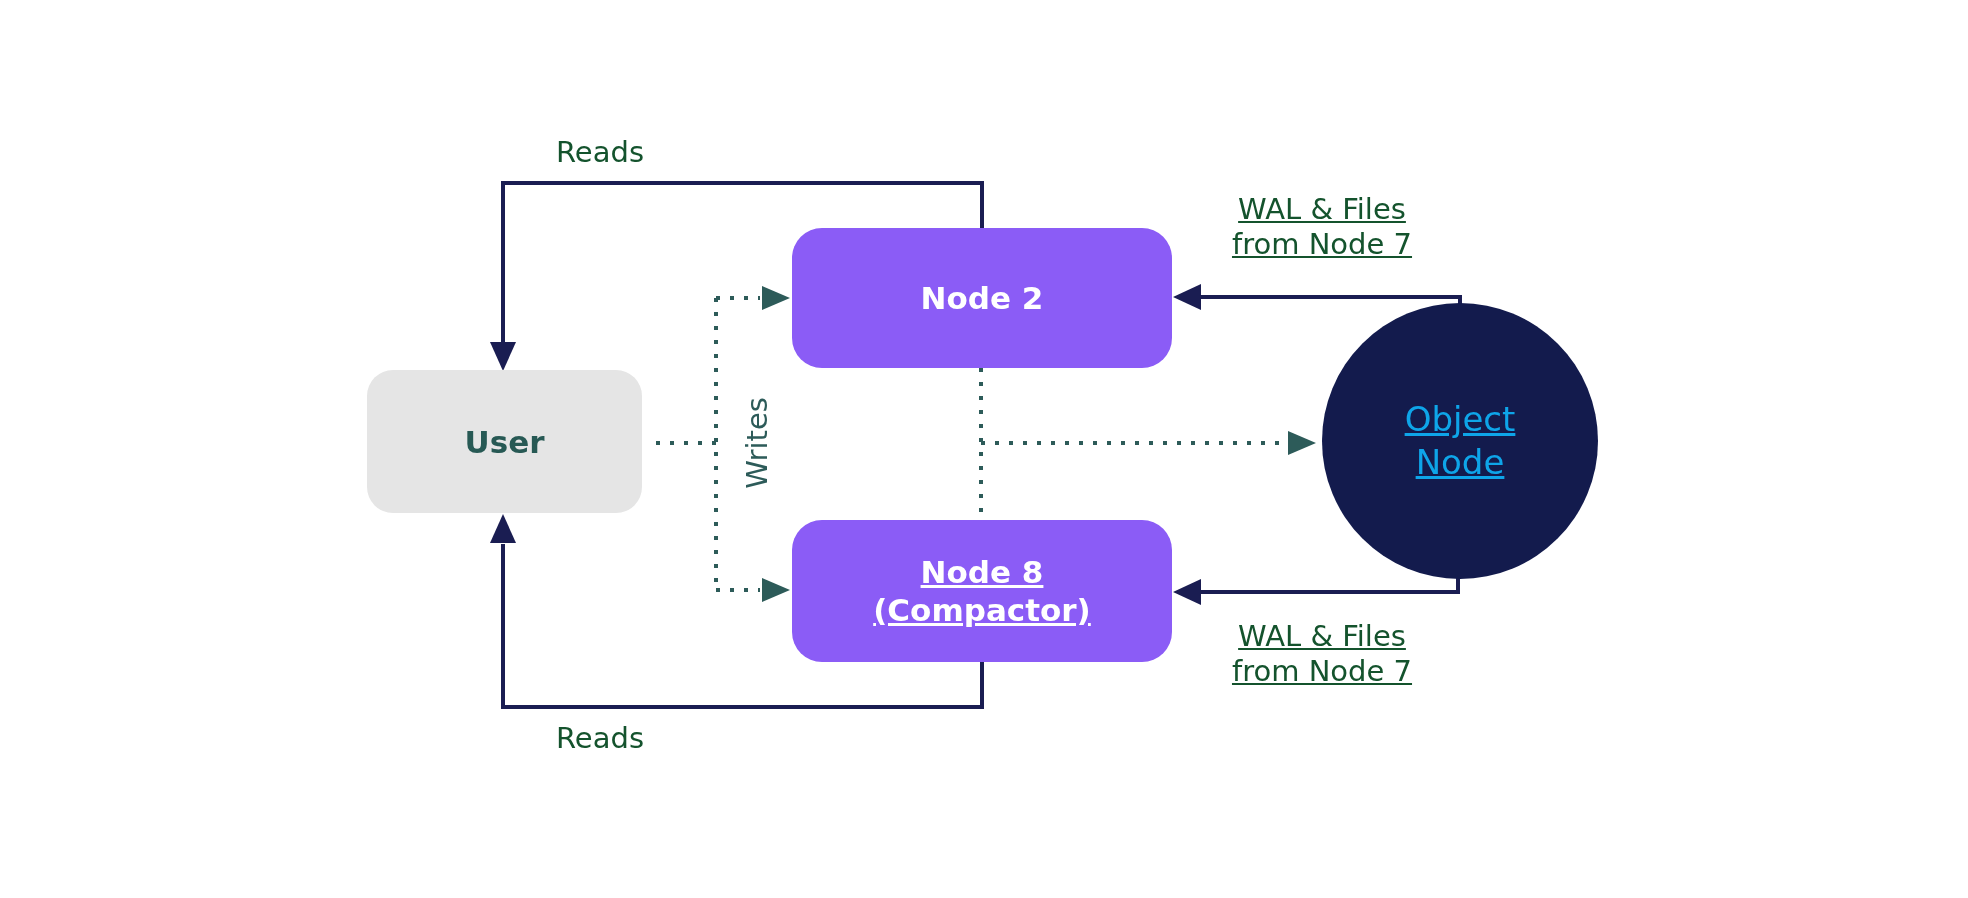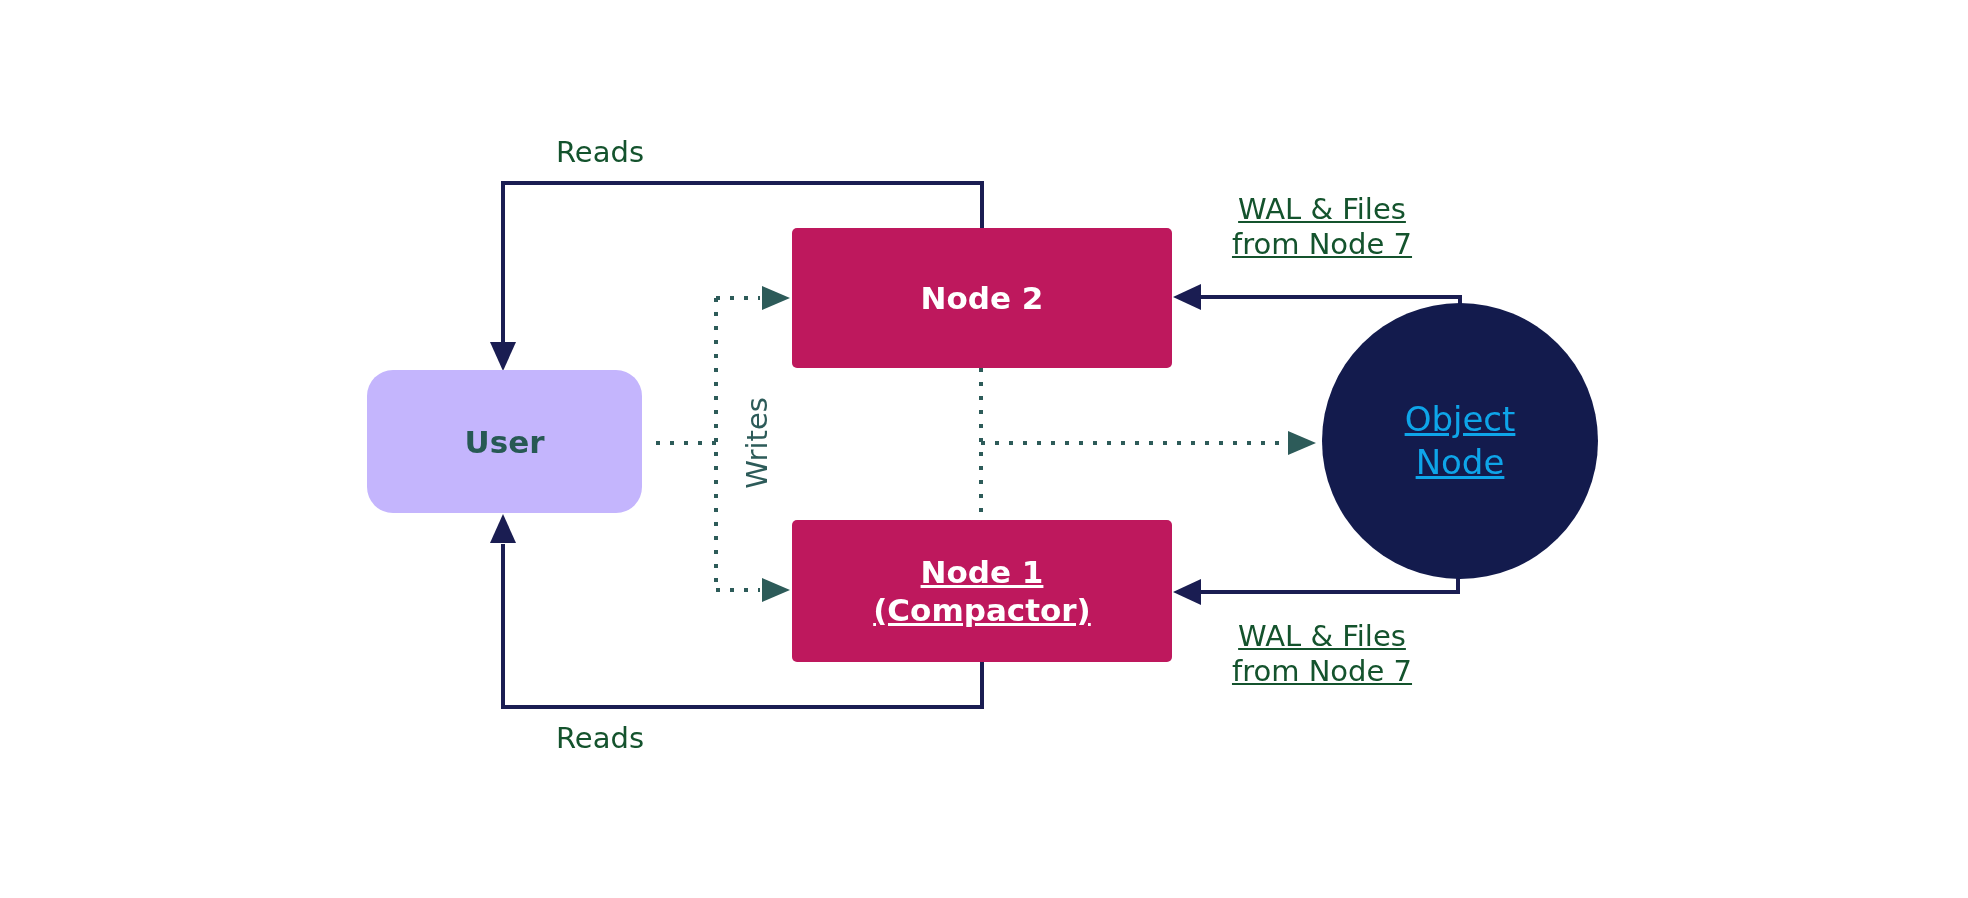--- a/index.html
+++ b/index.html
@@ -26,29 +26,29 @@
     display: flex;
     align-items: center;
     justify-content: center;
     flex-direction: column;
     text-align: center;
     box-sizing: border-box;
   }
   .user-box {
     left: 367px; top: 370px;
     width: 275px; height: 143px;
-    background: #c4b5fd;
+    background: #e5e5e5;
     border-radius: 26px;
     color: #275954;
     font-size: 31px;
     font-weight: bold;
   }
   .teal-box {
-    background: #be185d;
-    border-radius: 5px;
+    background: #8b5cf6;
+    border-radius: 30px;
     color: #ffffff;
     font-size: 31px;
     font-weight: bold;
     line-height: 38px;
     text-align: center;
   }
   .node2-box { left: 792px; top: 228px; width: 380px; height: 140px; }
   .node1-box { left: 792px; top: 520px; width: 380px; height: 142px; }
   .store-circle {
     position: absolute;
@@ -133,21 +133,21 @@
 
   <div class="node-box user-box">
     <span>User</span>
   </div>
 
   <div class="node-box teal-box node2-box">
     <span>Node 2</span>
   </div>
 
   <div class="node-box teal-box node1-box">
-    <span class="nowrap-line">Node 1</span>
+    <span class="nowrap-line">Node 8</span>
     <span class="nowrap-line">(Compactor)</span>
   </div>
 
   <div class="store-circle">
     <span class="nowrap-line">Object</span>
     <span class="nowrap-line">Node</span>
   </div>
 
   <div class="edge-label label-reads-top">Reads</div>
 

